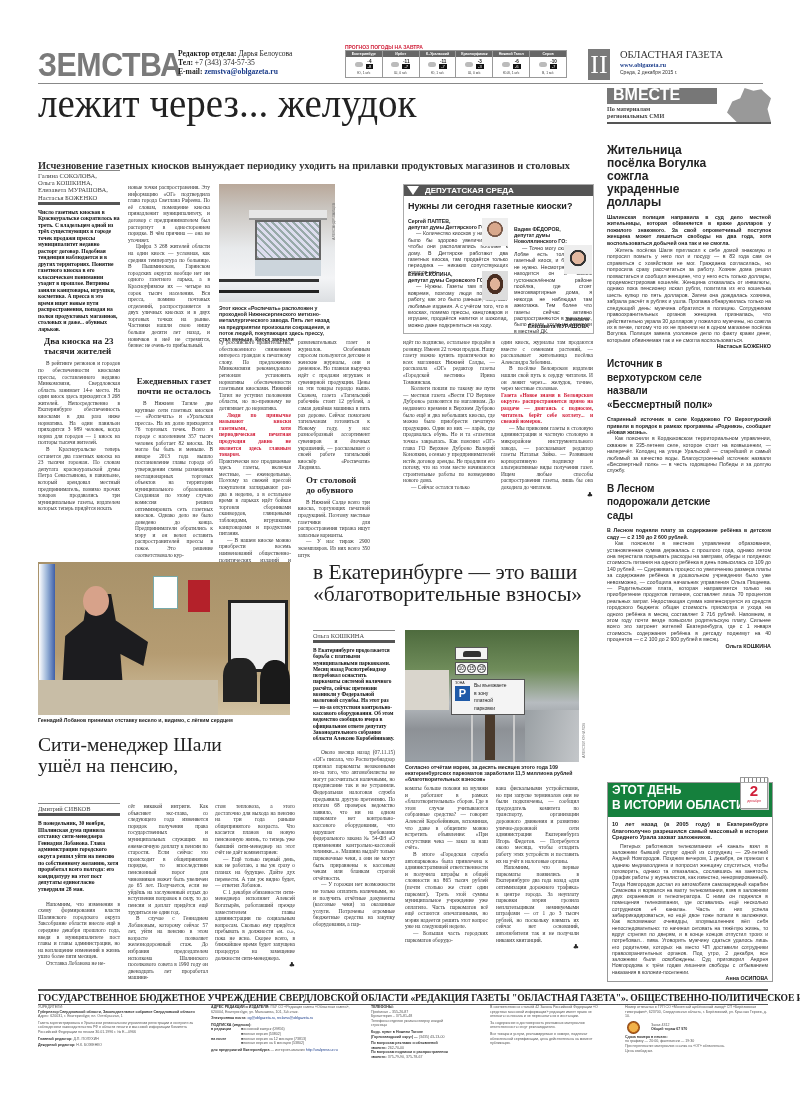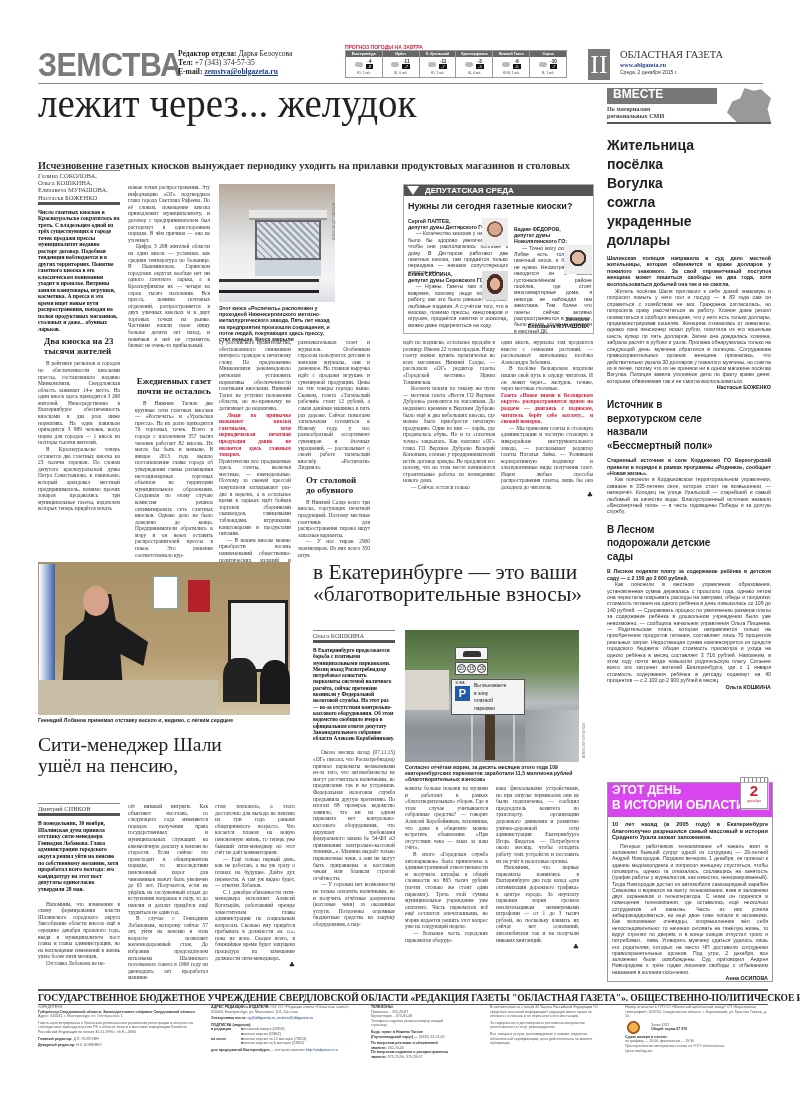--- a/index.html
+++ b/index.html
@@ -22,21 +22,21 @@
 .wcell:last-child{border-right:none}
 </style>
 </head>
 <body>
 
 <div class="abs" style="left:38px;top:44px;width:725px;height:40px;border-bottom:1px solid #888;">
   <div class="abs sans" style="left:0;top:2px;font-size:33px;font-weight:bold;color:#7a7a7a;letter-spacing:-0.5px;transform:scaleX(0.92);transform-origin:left;">ЗЕМСТВА</div>
   <div class="abs serif" style="left:140px;top:5px;font-size:7.6px;line-height:9px;color:#222;">
     <div><b>Редактор отдела:</b> <span>Дарья Белоусова</span></div>
     <div><b>Тел:</b> <span>+7 (343) 374-57-35</span></div>
-    <div><b>E-mail:</b> <a style="color:#1a3c8a;text-decoration:underline;font-weight:bold;">zemstva@oblgazeta.ru</a></div>
+    <div><b>E-mail:</b> <a style="color:#1a3c8a;font-weight:bold;">zemstva@oblgazeta.ru</a></div>
   </div>
 
   <div class="abs" style="left:307px;top:0px;width:222px;">
     <div class="sans" style="font-size:5px;font-weight:bold;color:#d0203a;line-height:6px;">ПРОГНОЗ ПОГОДЫ НА ЗАВТРА</div>
     <div id="weather-row" style="display:flex;border:1px solid #999;height:28px;">
         <div class="wcell" style="flex: 1 1 0%; display: flex; flex-direction: column; font-family: &quot;Liberation Sans&quot;, sans-serif;">
           <div style="background:#666;color:#fff;font-size:3.6px;font-weight:bold;line-height:6px;">Екатеринбург</div>
           <div style="display:flex;align-items:center;justify-content:center;gap:3px;height:14px;">
             <span style="display:inline-block;width:8px;height:5px;background:#bbb;border-radius:3px;position:relative;"></span>
             <span style="display:flex;flex-direction:column;align-items:center;">
@@ -224,42 +224,42 @@
     <p style="text-indent:0">один киоск, журналы там продаются вместе с семенами растений, — рассказывает жительница посёлка Александра Забелина.</p>
     <p>В посёлке Белоярском издатели нашли свой путь к сердцу читателя. И он лежит через... желудок, точнее, через местные столовые.</p>
     <p class="red" style="text-indent:0">Газета «Новое знамя в Белоярском округе» распространяется прямо на раздаче — двигаясь с подносом, читатель берёт себе котлету... и свежий номерок.</p>
     <p>— Мы привозим газеты в столовую администрации и частную столовую в микрорайоне инструментального завода, — рассказывает редактор газеты Наталья Зайко. — Развиваем корпоративную подписку и альтернативные виды получения газет. Ищем любые способы распространения газеты, лишь бы она доходила до читателя.</p>
   </div>
   <span style="display:block;text-align:right;font-size:7px;">♣</span>
 </div>
 
 <div class="abs" style="left:607px;top:88px;width:164px;">
   <div style="position:relative;border-bottom:2px solid #555;height:36px;">
-    <div class="sans" style="background:#777;color:#fff;font-size:12px;font-weight:bold;padding:0 6px;height:16px;line-height:13px;width:110px;">ВМЕСТЕ</div>
+    <div class="sans" style="background:#777;color:#fff;font-size:16px;font-weight:bold;padding:0 6px;height:16px;line-height:13px;width:110px;">ВМЕСТЕ</div>
     <div class="serif" style="font-size:6.2px;font-weight:bold;color:#444;width:70px;line-height:7px;margin-top:1px;">По материалам региональных СМИ</div>
     <div class="abs" style="right:0;top:0;width:44px;height:34px;background:#999;clip-path:polygon(40% 0,60% 8%,78% 4%,100% 30%,92% 62%,100% 100%,22% 100%,0 72%,12% 40%,30% 30%);"></div>
   </div>
 
-  <div class="sans" style="font-size:14px;font-weight:bold;line-height:19px;margin-top:12px;width:100px;color:#222;">Жительница посёлка Вогулка сожгла украденные доллары</div>
+  <div class="sans" style="font-size:12px;font-weight:bold;line-height:13px;margin-top:20px;width:100px;color:#222;">Жительница посёлка Вогулка сожгла украденные доллары</div>
   <div class="sp" style="font-weight:bold;margin-top:5px;color:#222;">Шалинская полиция направила в суд дело местной жительницы, которая обвиняется в краже долларов у пожилого знакомого. За свой опрометчивый поступок женщина может лишиться свободы на два года, хотя воспользоваться добычей она так и не смогла.</div>
   <div class="sp" style="text-indent:8px;margin-top:1px;">Житель посёлка Шаля пригласил к себе домой знакомую и попросил помыть у него пол и посуду — в 83 года сам он справиться с хозяйством не мог. Гражданка согласилась, но попросила сразу рассчитаться за работу. Хозяин дома решил похвастаться и сообщил женщине, что у него есть только доллары, продемонстрировав кошелёк. Женщина отказалась от инвалюты, однако пока пенсионер искал рубли, похитила из его кошелька шесть купюр по пять долларов. Затем она дождалась хозяина, забрала расчёт в рублях и ушла. Пропажа обнаружилась только на следующий день: мужчина обратился в полицию. Сотрудникам правоохранительных органов женщина призналась, что действительно украла 30 долларов у пожилого мужчины, но сожгла их в печке, потому что их не приняли ни в одном магазине посёлка Вогулка. Полиция завела уголовное дело по факту кражи денег, которыми обвиняемая так и не смогла воспользоваться.</div>
   <div class="signature">Настасья БОЖЕНКО</div>
 
   <div class="sans" style="font-size:10px;font-weight:bold;line-height:13.5px;margin-top:8px;width:110px;color:#222;">Источник в верхотурском селе назвали «Бессмертный полк»</div>
   <div class="sp" style="font-weight:bold;margin-top:5px;color:#222;">Старинный источник в селе Кордюково ГО Верхотурский привели в порядок в рамках программы «Родники», сообщает «Новая жизнь».</div>
   <div class="sp" style="text-indent:8px;">Как пояснили в Кордюковском территориальном управлении, скважин в 335-летнем селе, которое стоит на возвышении, — наперечёт. Колодец на улице Уральской — старейший и самый любимый за качество воды. Благоустроенный источник назвали «Бессмертный полк» — в честь годовщины Победы и за долгую службу.</div>
 
   <div class="sans" style="font-size:10px;font-weight:bold;line-height:13.5px;margin-top:8px;width:110px;color:#222;">В Лесном подорожали детские сады</div>
   <div class="sp" style="font-weight:bold;margin-top:5px;color:#222;">В Лесном подняли плату за содержание ребёнка в детском саду — с 2 150 до 2 600 рублей.</div>
   <div class="sp" style="text-indent:8px;">Как пояснили в местном управлении образования, установленная сумма держалась с прошлого года, однако летом она перестала покрывать расходы на завтраки, обеды и полдники: стоимость питания на одного ребёнка в день повысилась со 109 до 140 рублей. — Сдерживать процесс по увеличению размера платы за содержание ребёнка в дошкольном учреждении было уже невозможно, — сообщила начальник управления Ольга Пищеева. — Родительская плата, которая направляется только на приобретение продуктов питания, составляет лишь 70 процентов реальных затрат. Недостающая сумма компенсируется из средств городского бюджета: общая стоимость присмотра и ухода на одного ребёнка в месяц составляет 3 716 рублей. Напомним, в этом году почти везде повысили родительскую плату. Сильнее всего это затронет жителей Екатеринбурга, где с 1 января стоимость содержания ребёнка в детсаду поднимут на 40 процентов — с 2 100 до 2 900 рублей в месяц.</div>
   <div class="signature">Ольга КОШКИНА</div>
 </div>
 
 <div class="abs" style="left:607px;top:782px;width:166px;height:200px;border:1px solid #999;">
-  <div style="background:#d946ef;color:#fff;height:34px;position:relative;">
+  <div style="background:#15803d;color:#fff;height:34px;position:relative;">
     <div class="sans" style="padding-left:4px;font-size:12px;font-weight:bold;line-height:15px;">ЭТОТ ДЕНЬ</div>
     <div class="sans" style="padding-left:4px;font-size:12px;font-weight:bold;line-height:15px;">В ИСТОРИИ ОБЛАСТИ</div>
     <div class="abs" style="right:4px;top:-6px;width:28px;height:32px;background:#fff;border:1px solid #999;text-align:center;box-shadow:1px 1px 0 #ccc;">
       <div style="height:5px;border-bottom:1px solid #aaa;background:repeating-linear-gradient(90deg,#fff 0 3px,#888 3px 4px);"></div>
       <div class="sans" style="color:#d0203a;font-size:15px;font-weight:bold;line-height:16px;">2</div>
       <div class="sans" style="color:#d0203a;font-size:3.6px;">декабря</div>
     </div>
   </div>
   <div style="padding:4px 4px;">
     <div class="sp" style="font-weight:bold;color:#222;font-size:5.6px;line-height:6.6px;">10 лет назад (в 2005 году) в Екатеринбурге благополучно разрешился самый массовый в истории Среднего Урала захват заложников.</div>

